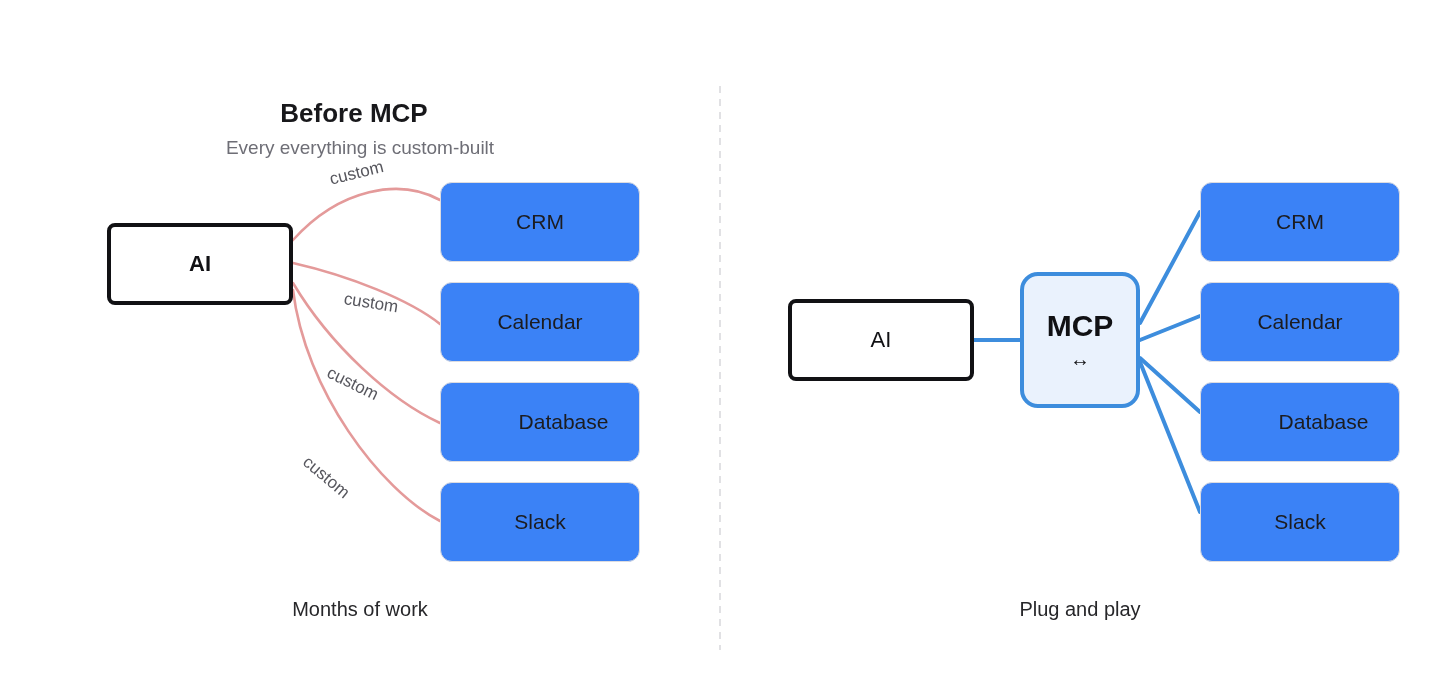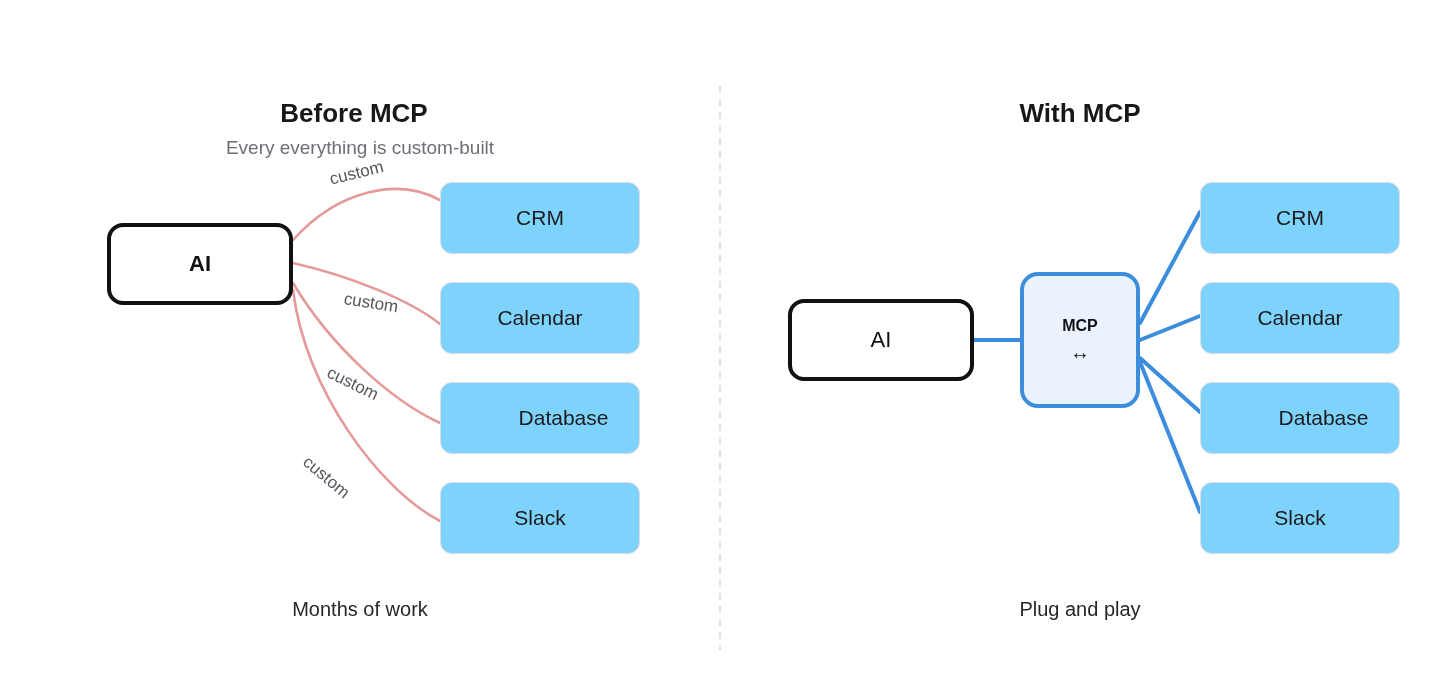--- a/index.html
+++ b/index.html
@@ -85,58 +85,58 @@
     position: absolute;
     display: flex;
     align-items: center;
     justify-content: center;
   }
 
   .ai-node {
     width: 186px;
     height: 82px;
     border: 4px solid #111114;
-    border-radius: 16px;
+    border-radius: 8px;
     background: #ffffff;
     font-size: 22px;
     color: #111114;
   }
   #ai-left  { left: 107px; top: 223px; font-weight: 700; }
   #ai-right { left: 788px; top: 299px; font-weight: 400; }
 
   .mcp-node {
     left: 1020px;
     top: 272px;
     width: 120px;
     height: 136px;
     border: 4px solid #3d8ddd;
     border-radius: 18px;
     background: #eaf2fd;
     flex-direction: column;
     gap: 8px;
   }
   .mcp-label {
-    font-size: 16px;
+    font-size: 30px;
     font-weight: 700;
     color: #111114;
     line-height: 1;
   }
   .mcp-arrow {
     font-size: 20px;
     font-weight: 700;
     color: #111114;
     line-height: 1;
   }
 
   .service-node {
     width: 200px;
-    height: 72px;
+    height: 80px;
     border: 1.5px solid #dcdce0;
     border-radius: 12px;
-    background: #7dd3fc;
+    background: #3b82f6;
     font-size: 21px;
     font-weight: 400;
     color: #1c1c1f;
     align-items: center;
   }
   .svc-left  { left: 440px; }
   .svc-right { left: 1200px; }
   .svc-r0 { top: 182px; }
   .svc-r1 { top: 282px; }
   .svc-r2 { top: 382px; padding-left: 47px; }
@@ -201,21 +201,20 @@
   </div>
   <div class="node service-node svc-left svc-r2">
     <span>Database</span>
   </div>
   <div class="node service-node svc-left svc-r3">
     <span>Slack</span>
   </div>
 
   <div id="left-footer" class="panel-footer">Months of work</div>
 
-  <div id="right-heading" class="panel-heading">With MCP</div>
 
   <div id="ai-right" class="node ai-node">
     <span>AI</span>
   </div>
 
   <div class="node mcp-node">
     <span class="mcp-label">MCP</span>
     <span class="mcp-arrow">↔</span>
   </div>
 

